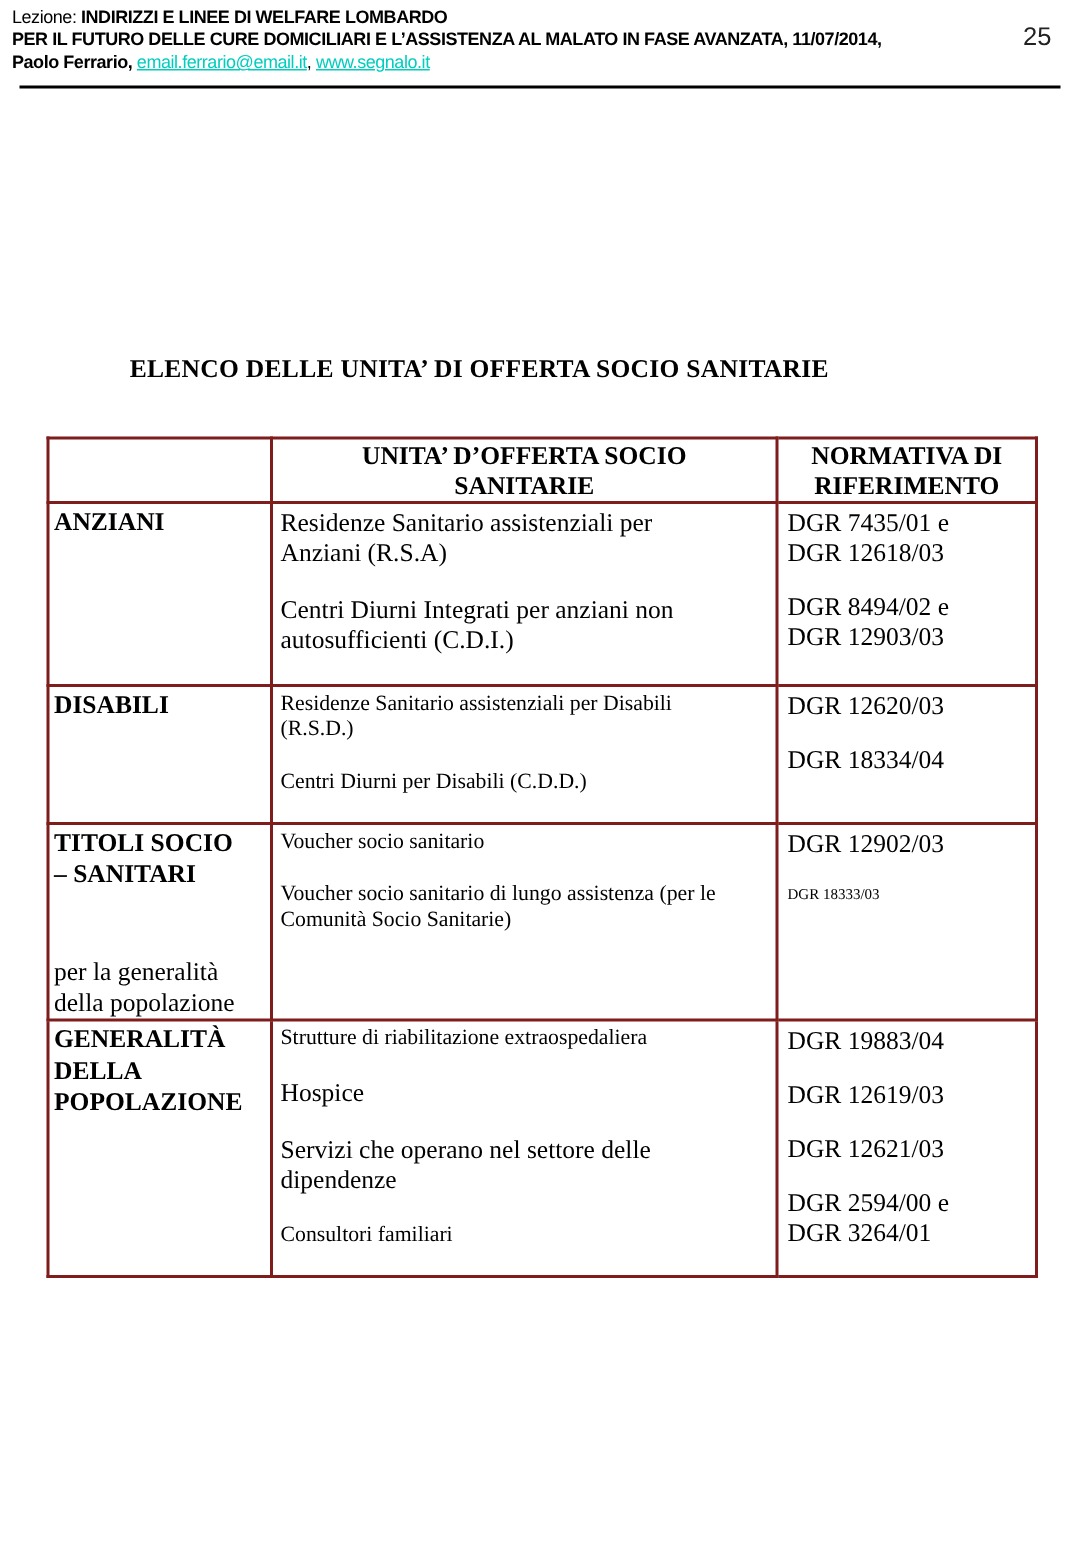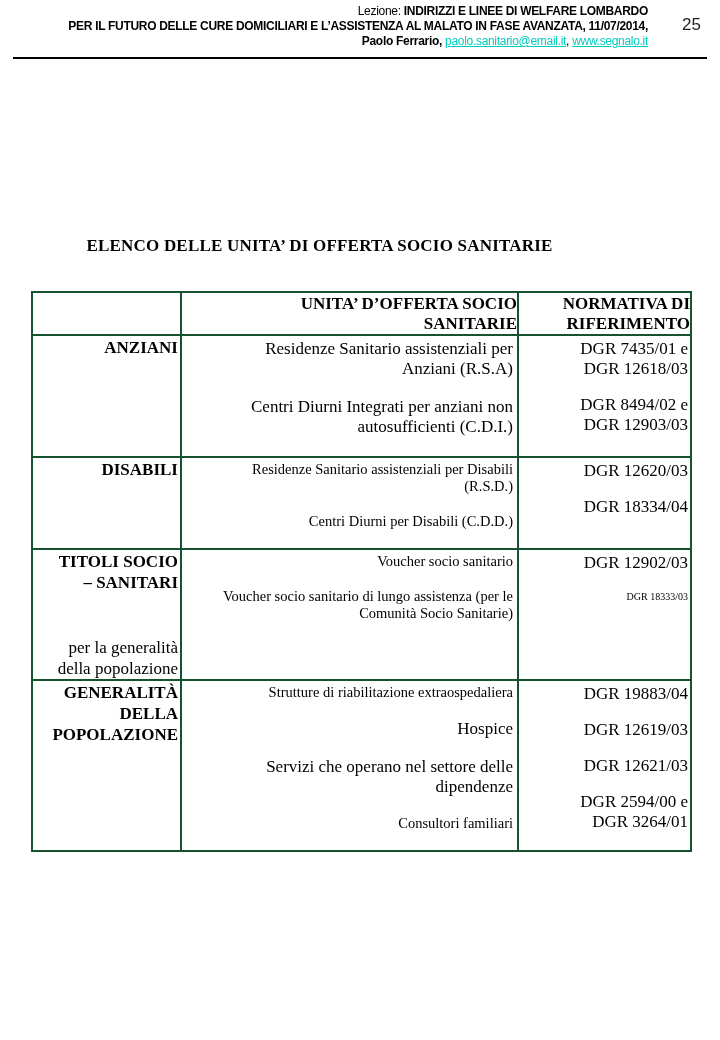--- a/index.html
+++ b/index.html
@@ -22,21 +22,21 @@
     width: 640px;
     font-family: "Liberation Sans", sans-serif;
     font-stretch: condensed;
     font-size: 12px;
     line-height: 15px;
     letter-spacing: -0.3px;
     color: #000;
   }
   .header .b { font-weight: 700; }
   .header .reg { font-weight: 400; }
-  .hline { white-space: nowrap; text-align: right; }
+  .hline { white-space: nowrap; }
   a.link {
     color: #00CDBE;
     text-decoration: underline;
     font-weight: 400;
     cursor: pointer;
   }
   .pagenum {
     position: absolute;
     top: 15px;
     right: 19px;
@@ -69,24 +69,23 @@
   table.t {
     position: absolute;
     left: 31px;
     top: 291px;
     width: 659px;
     border-collapse: collapse;
     table-layout: fixed;
     font-family: "Liberation Serif", serif;
   }
   table.t th, table.t td {
-    border: 2px solid #14532d;
+    border: 2px solid #7f1d1d;
     vertical-align: top;
     overflow: hidden;
-    text-align: right;
   }
   table.t thead tr { height: 42px; }
   tr.r0 { height: 122px; }
   tr.r1 { height: 92px; }
   tr.r2 { height: 69px; }
   tr.r3 { height: 155px; }
 
   th.hcell {
     font-weight: 700;
     font-size: 17px;
@@ -116,21 +115,21 @@
   .para.small  { font-size: 10px;   line-height: 16px; }
 </style>
 </head>
 <body>
 
 <div class="page">
 
   <div class="header">
     <div class="hline"><span class="reg">Lezione: </span><span class="b">INDIRIZZI E LINEE DI WELFARE LOMBARDO</span></div>
     <div class="hline b">PER IL FUTURO DELLE CURE DOMICILIARI E L’ASSISTENZA AL MALATO IN FASE AVANZATA, 11/07/2014,</div>
-    <div class="hline"><span class="b">Paolo Ferrario, </span><a class="link">paolo.sanitario@email.it</a><span class="reg">, </span><a class="link">www.segnalo.it</a></div>
+    <div class="hline"><span class="b">Paolo Ferrario, </span><a class="link">email.ferrario@email.it</a><span class="reg">, </span><a class="link">www.segnalo.it</a></div>
   </div>
 
   <div class="pagenum">25</div>
 
   <div class="rule"></div>
 
   <div class="doc-title">ELENCO DELLE UNITA’ DI OFFERTA SOCIO SANITARIE</div>
 
   <table class="t">
     <colgroup>

